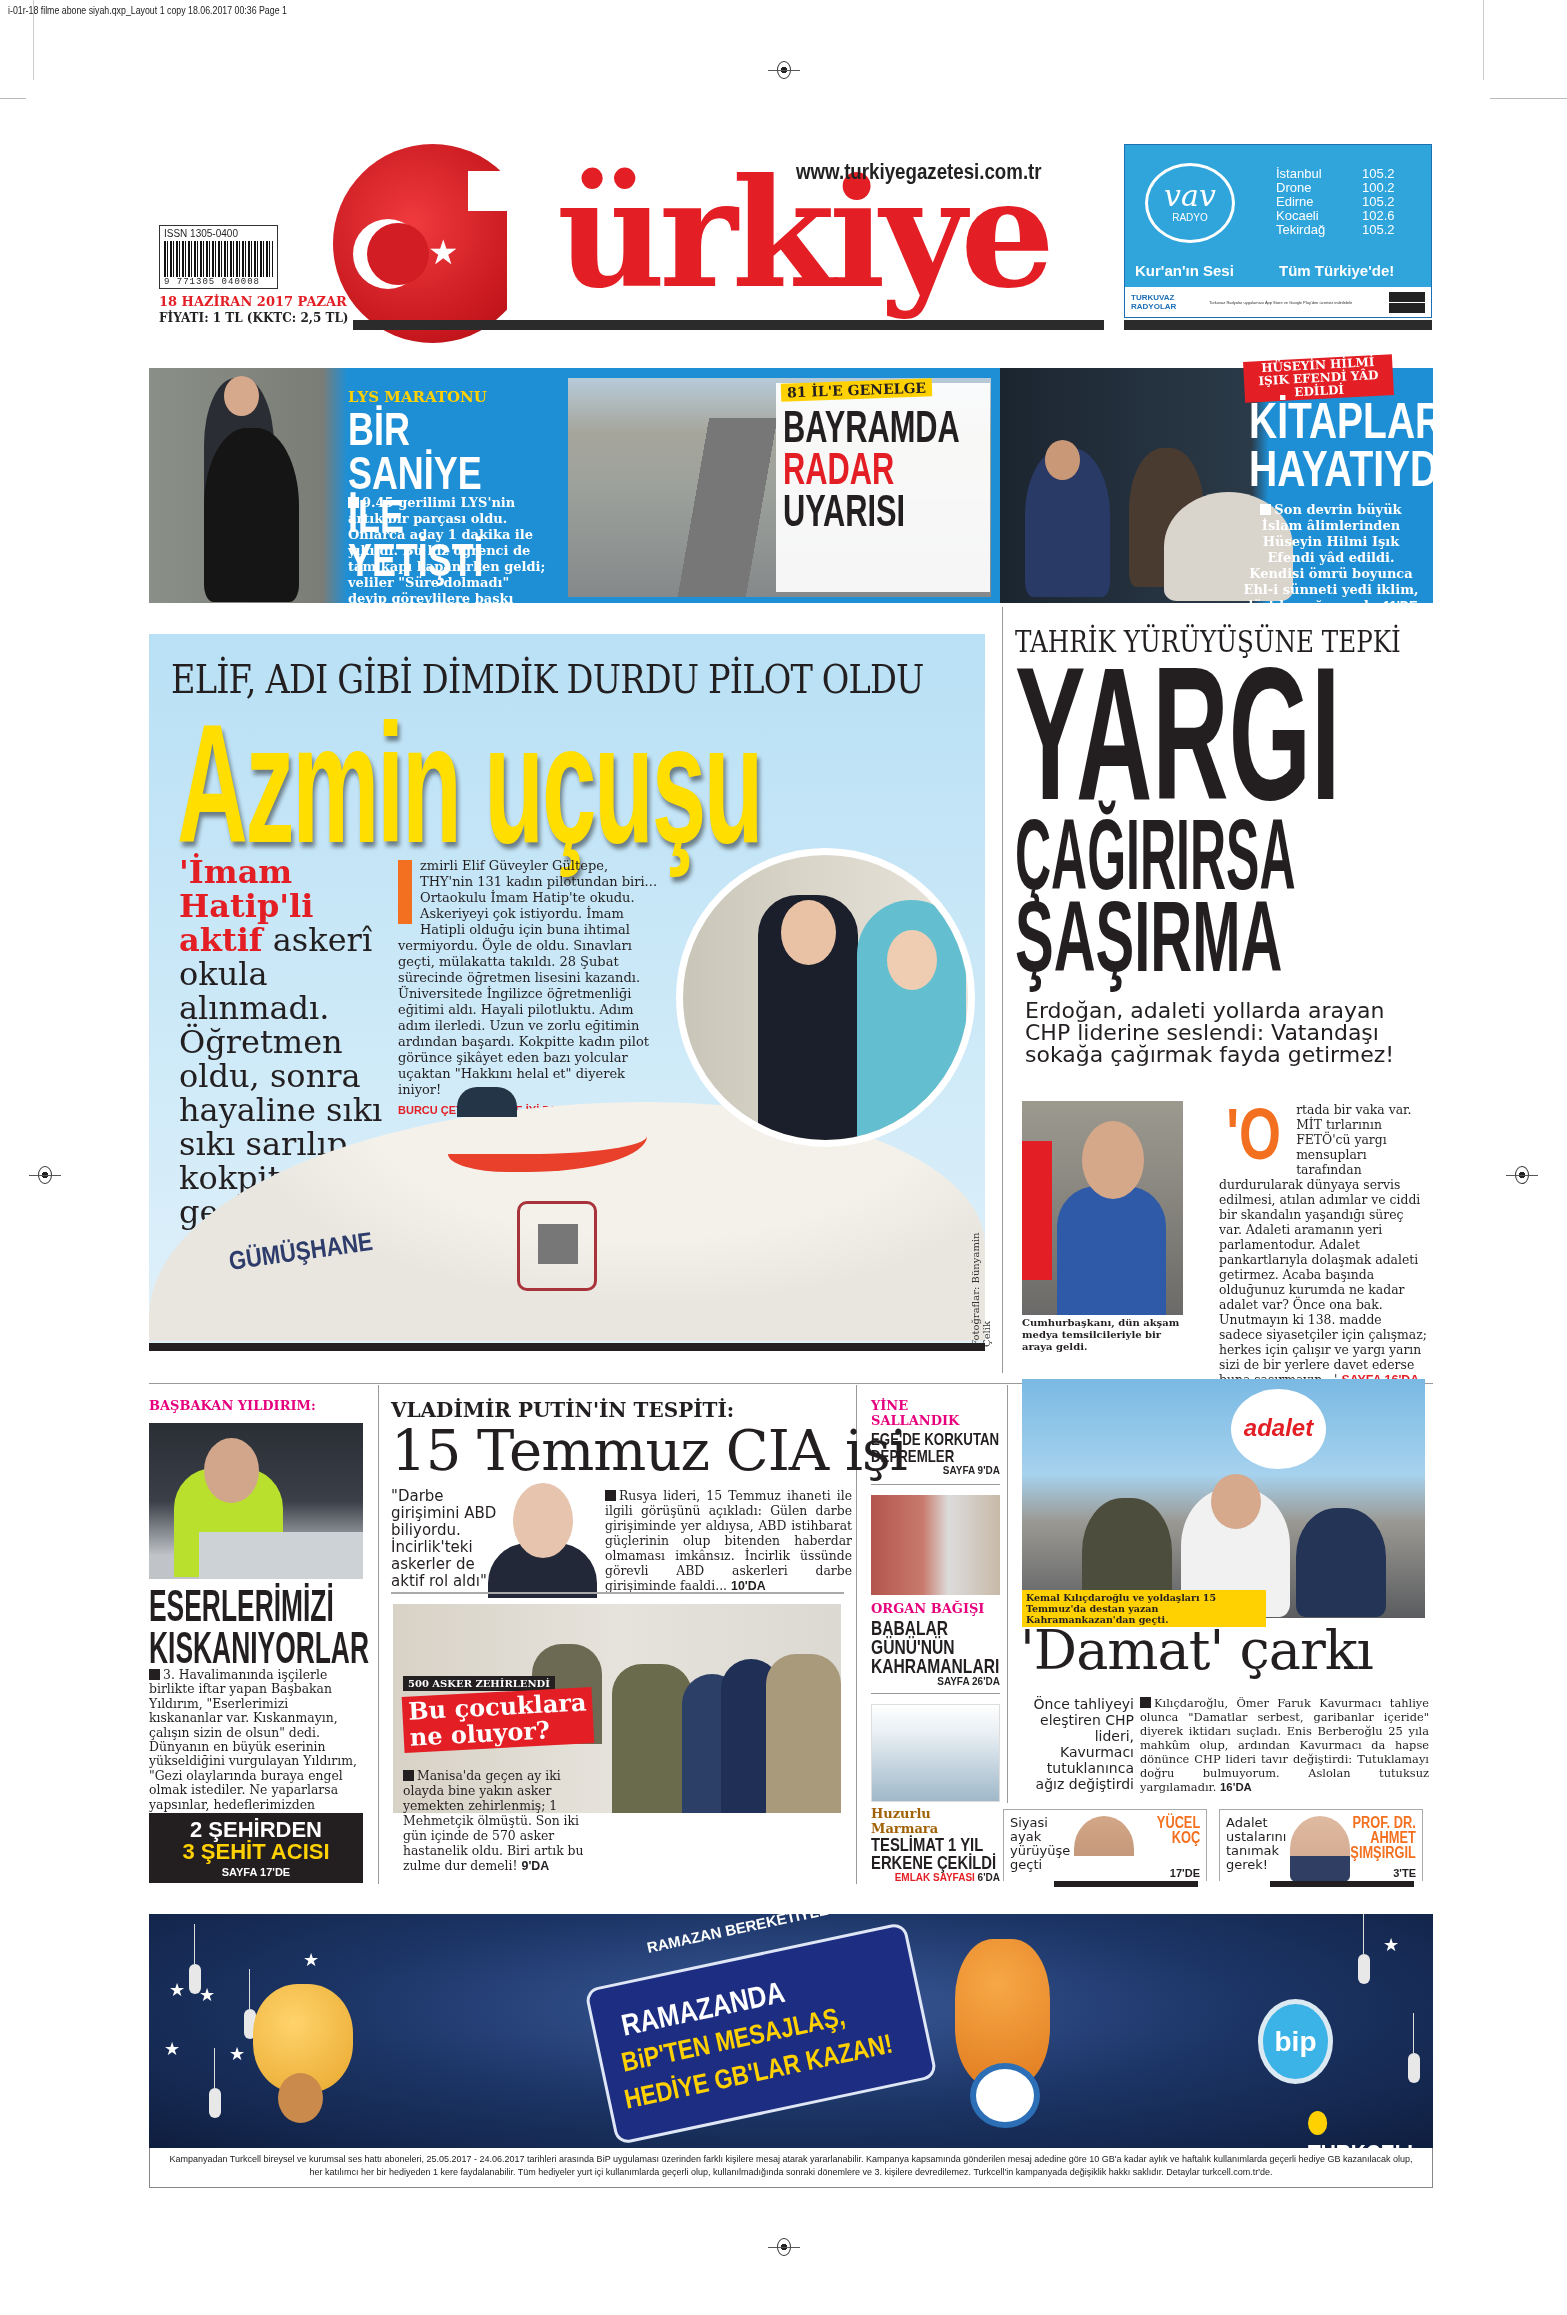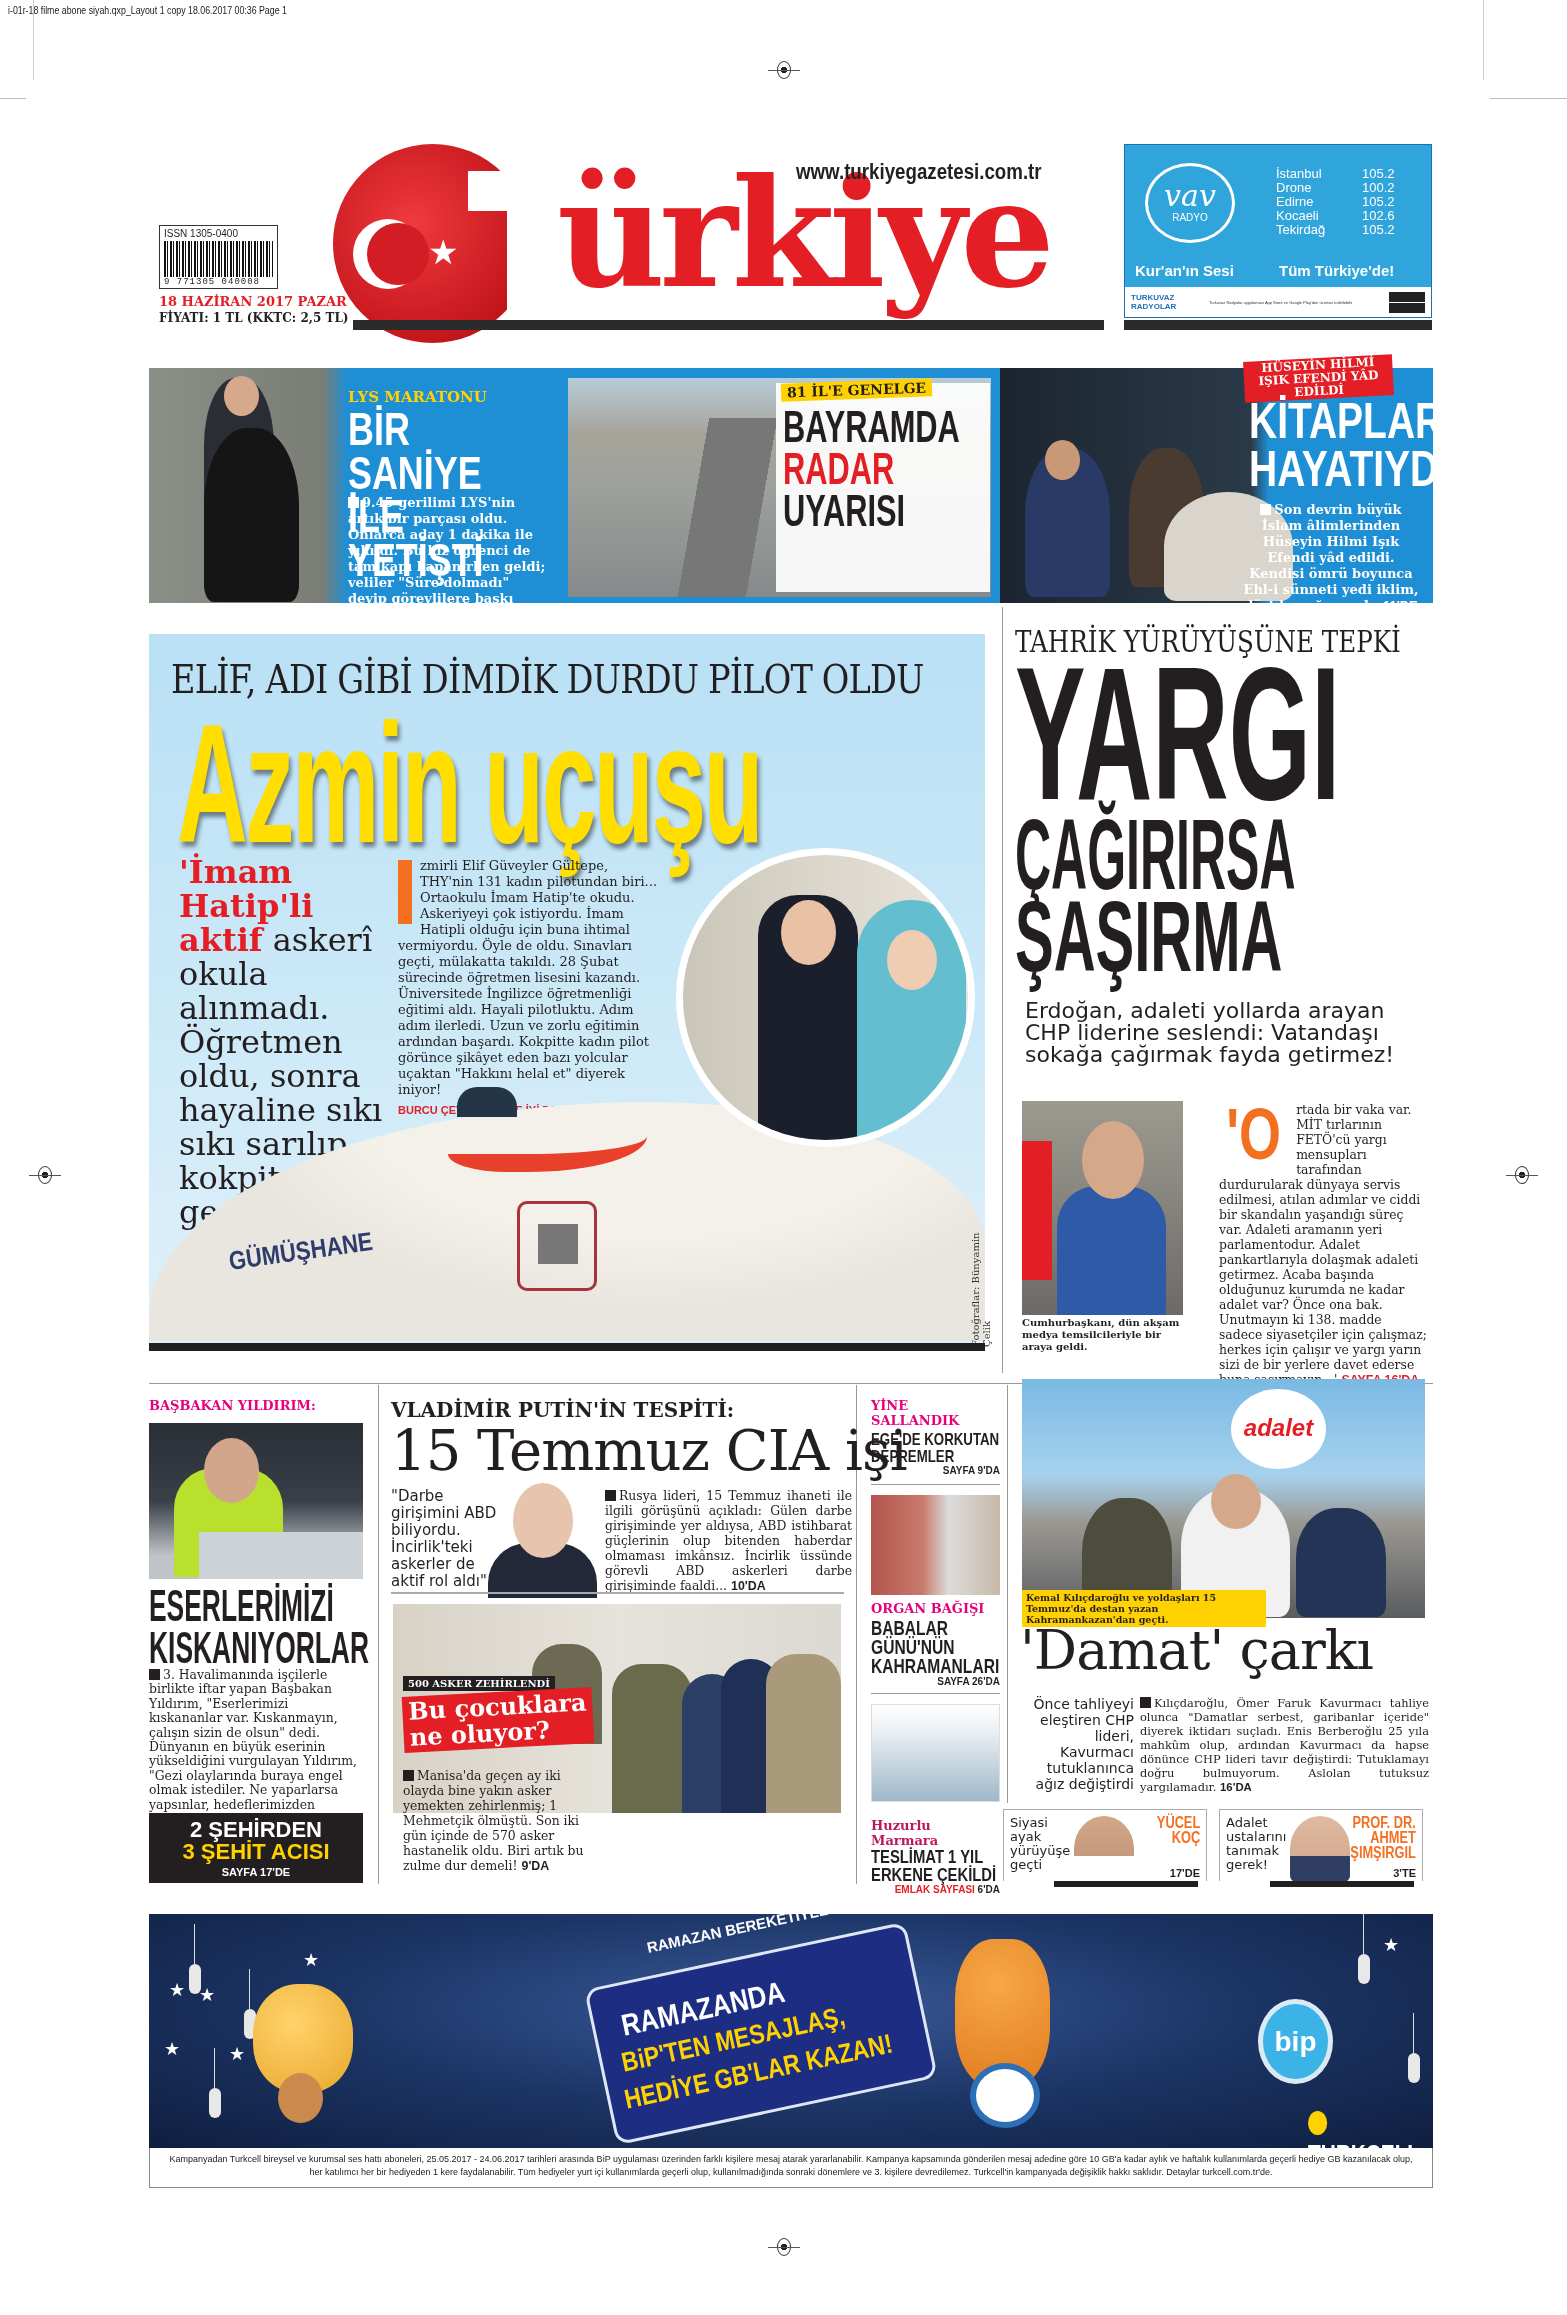--- a/index.html
+++ b/index.html
@@ -350,21 +350,21 @@
     <div class="organ-photo"></div>
     <div class="side-kick" style="color:#e6007e;margin-top:6px">ORGAN BAĞIŞI</div>
     <div class="side-head" style="margin-top:3px;font-size:20px;line-height:19px">BABALAR</div>
     <div class="side-head" style="font-size:20px;line-height:19px">GÜNÜ'NÜN</div>
     <div class="side-head" style="font-size:20px;line-height:19px">KAHRAMANLARI</div>
     <div class="side-say">SAYFA 26'DA</div>
   </div>
   <div style="height:1px;background:#999;margin:6px 0 10px"></div>
   <div>
     <div class="emlak-photo"></div>
-    <div class="side-kick" style="color:#be185d;margin-top:16px">Huzurlu Marmara</div>
+    <div class="side-kick" style="color:#a16207;margin-top:4px">Huzurlu Marmara</div>
     <div class="side-head" style="font-size:19px;line-height:18px">TESLİMAT 1 YIL</div>
     <div class="side-head" style="font-size:19px;line-height:18px">ERKENE ÇEKİLDİ</div>
     <div class="side-say" style="text-align:right"><span style="color:#e31e24">EMLAK SAYFASI</span><span> 6'DA</span></div>
   </div>
 </div>
 
 <div class="abs adalet-photo">
   <div class="abs adalet-sign">adalet</div>
   <div class="person" style="left:159px;top:109px;width:109px;height:129px;background:#f1f1f1"></div>
   <div class="person" style="left:189px;top:95px;width:50px;height:55px;background:#d6a98c;border-radius:50%"></div>

